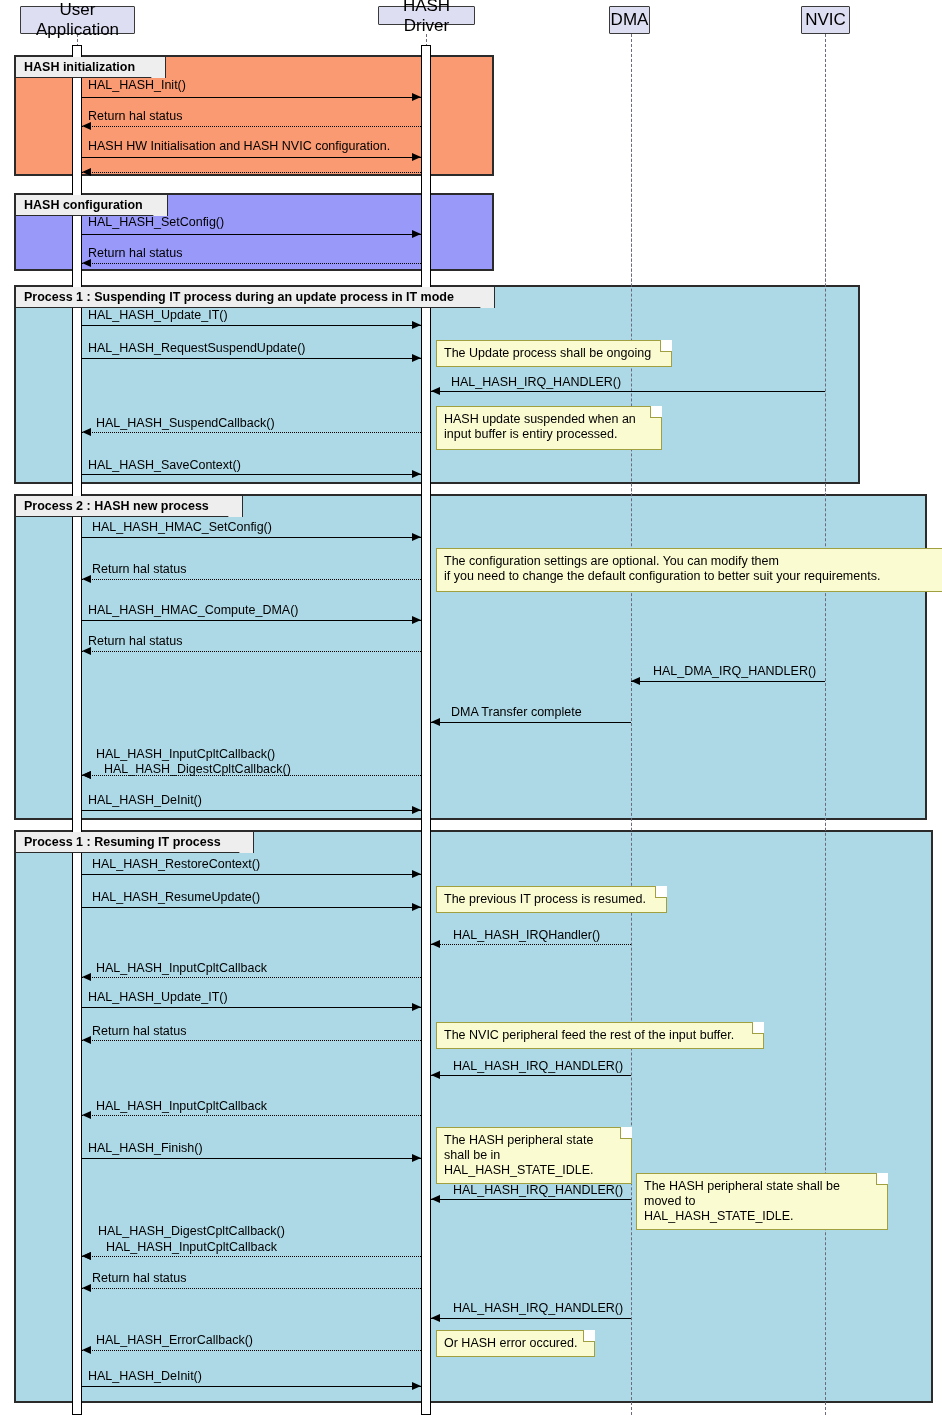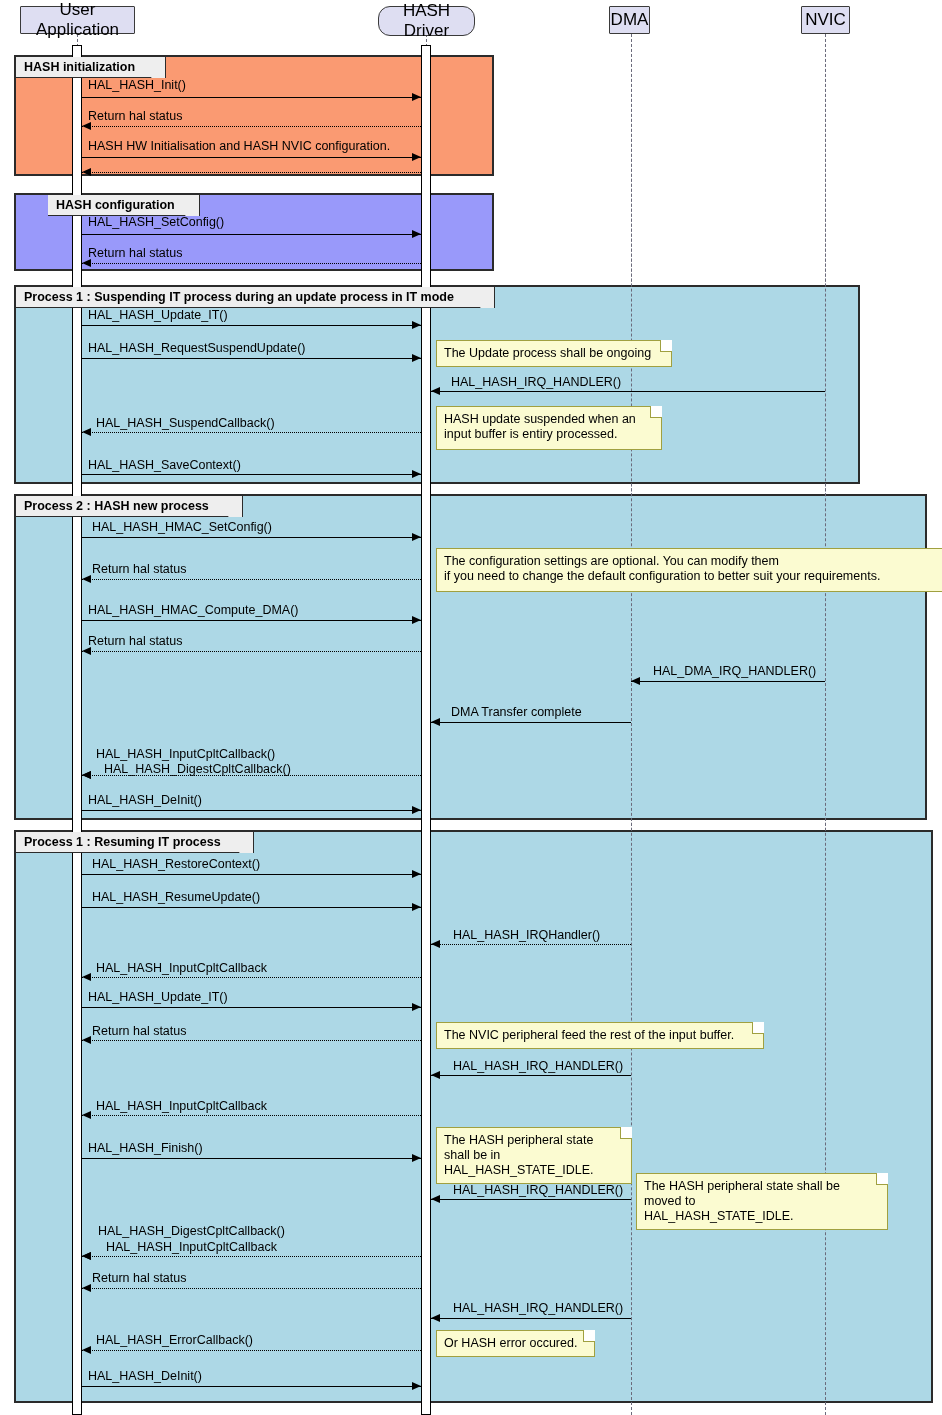--- a/index.html
+++ b/index.html
@@ -52,21 +52,21 @@
 <body>
 
 <div id="canvas">
     <div class="lifeline" style="left:77px;top:34px;height:1381px;z-index:1;"></div>
     <div class="lifeline" style="left:426px;top:34px;height:1381px;z-index:1;"></div>
     <div class="lifeline" style="left:631px;top:34px;height:1381px;z-index:1;"></div>
     <div class="lifeline" style="left:825px;top:34px;height:1381px;z-index:1;"></div>
     <div class="frame" style="left:14px;top:55px;width:480px;height:121px;background:#FA9A72;z-index:2;"></div>
     <div class="frame-label" style="left:16px;top:57px;width:150px;z-index:6;"><span>HASH initialization</span></div>
     <div class="frame" style="left:14px;top:193px;width:480px;height:78px;background:#9999FA;z-index:2;"></div>
-    <div class="frame-label" style="left:16px;top:195px;width:152px;z-index:6;margin-left:32px;"><span>HASH configuration</span></div>
+    <div class="frame-label" style="left:16px;top:195px;width:152px;z-index:6;"><span>HASH configuration</span></div>
     <div class="frame" style="left:14px;top:285px;width:846px;height:199px;background:#ADD8E6;z-index:2;"></div>
     <div class="frame-label" style="left:16px;top:287px;width:479px;z-index:6;"><span>Process 1 : Suspending IT process during an update process in IT mode</span></div>
     <div class="frame" style="left:14px;top:494px;width:913px;height:326px;background:#ADD8E6;z-index:2;"></div>
     <div class="frame-label" style="left:16px;top:496px;width:227px;z-index:6;"><span>Process 2 : HASH new process</span></div>
     <div class="frame" style="left:14px;top:830px;width:919px;height:573px;background:#ADD8E6;z-index:2;"></div>
     <div class="frame-label" style="left:16px;top:832px;width:238px;z-index:6;"><span>Process 1 : Resuming IT process</span></div>
     <div class="lifeline" style="left:77px;top:34px;height:1381px;z-index:3;"></div>
     <div class="lifeline" style="left:426px;top:34px;height:1381px;z-index:3;"></div>
     <div class="lifeline" style="left:631px;top:34px;height:1381px;z-index:3;"></div>
     <div class="lifeline" style="left:825px;top:34px;height:1381px;z-index:3;"></div>
@@ -186,20 +186,24 @@
     <div class="note" style="left:436px;top:406px;width:226px;min-height:44px;z-index:8;">
       <div class="fold"></div>
       <div class="note-text">HASH update suspended when an
 input buffer is entiry processed.</div>
     </div>
     <div class="note" style="left:436px;top:548px;width:560px;min-height:44px;z-index:8;">
       <div class="fold"></div>
       <div class="note-text">The configuration settings are optional. You can modify them
 if you need to change the default configuration to better suit your requirements.</div>
     </div>
+    <div class="note" style="left:436px;top:886px;width:231px;min-height:27px;z-index:8;">
+      <div class="fold"></div>
+      <div class="note-text">The previous IT process is resumed.</div>
+    </div>
     <div class="note" style="left:436px;top:1022px;width:328px;min-height:27px;z-index:8;">
       <div class="fold"></div>
       <div class="note-text">The NVIC peripheral feed the rest of the input buffer.</div>
     </div>
     <div class="note" style="left:436px;top:1127px;width:196px;min-height:44px;z-index:8;">
       <div class="fold"></div>
       <div class="note-text">The HASH peripheral state shall be in
 HAL_HASH_STATE_IDLE.</div>
     </div>
     <div class="note" style="left:636px;top:1173px;width:252px;min-height:44px;z-index:8;">
@@ -207,21 +211,21 @@
       <div class="note-text">The HASH peripheral state shall be moved to
 HAL_HASH_STATE_IDLE.</div>
     </div>
     <div class="note" style="left:436px;top:1330px;width:159px;min-height:27px;z-index:8;">
       <div class="fold"></div>
       <div class="note-text">Or HASH error occured.</div>
     </div>
     <div class="participant" style="left:20px;top:6px;width:115px;height:28px;z-index:10;">
       <span>User Application</span>
     </div>
-    <div class="participant" style="left:378px;top:6px;width:97px;height:30px;z-index:10;border-radius:12px;">
+    <div class="participant" style="left:378px;top:6px;width:97px;height:19px;z-index:10;">
       <span>HASH Driver</span>
     </div>
     <div class="participant" style="left:609px;top:6px;width:41px;height:28px;z-index:10;">
       <span>DMA</span>
     </div>
     <div class="participant" style="left:801px;top:6px;width:49px;height:28px;z-index:10;">
       <span>NVIC</span>
     </div>
   </div>
 

